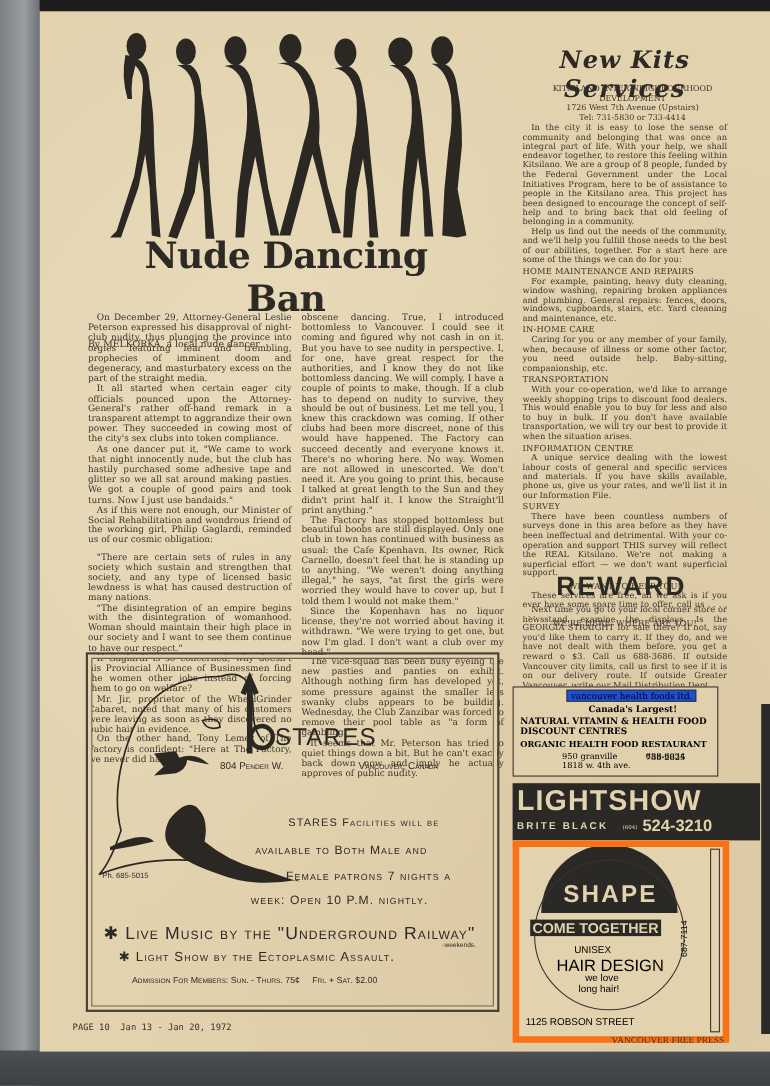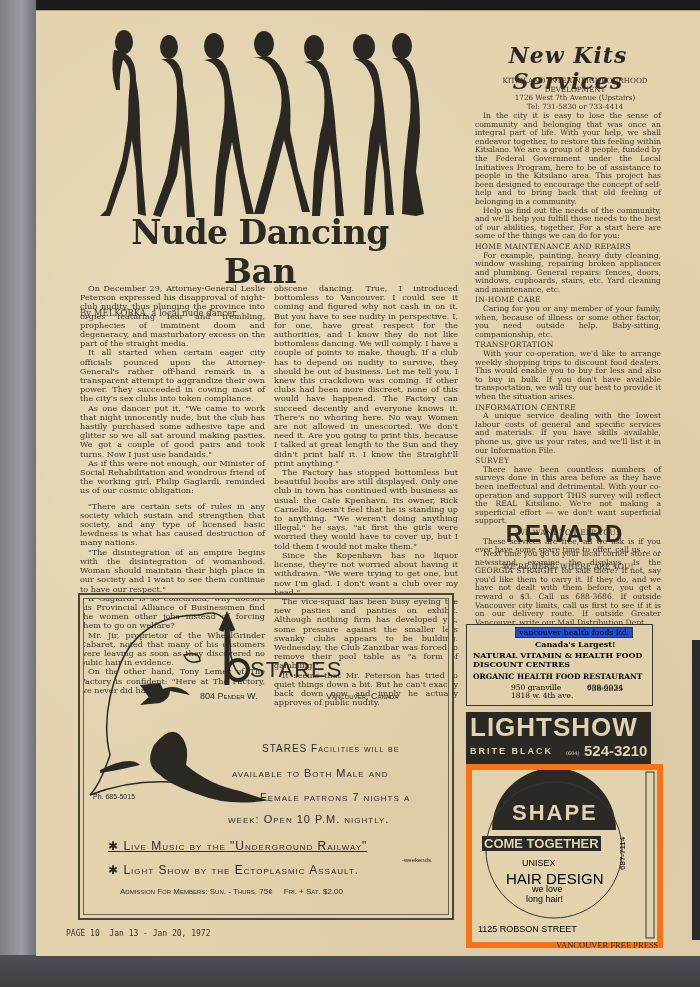--- a/index.html
+++ b/index.html
@@ -20,21 +20,21 @@
   .kits-title{position:absolute;left:468px;top:42px;width:200px;text-align:center;font-family:"DejaVu Serif",serif;font-style:italic;font-weight:bold;font-size:22px;color:#2d2a26;letter-spacing:1px;}
   .kits-addr{position:absolute;left:475px;top:77px;width:200px;text-align:center;font-size:7.2px;line-height:8.5px;color:#3a352c;}
   .section-head{font-size:7.6px;margin-top:2px;letter-spacing:.2px;}
   .center{text-align:center;text-indent:0 !important;}
   .reward-title{position:absolute;left:470px;top:520px;width:190px;text-align:center;font-family:"Liberation Sans",sans-serif;font-weight:bold;font-size:24px;letter-spacing:2px;color:#2d2a26;}
   
   .upstares{position:absolute;left:78px;top:593px;width:372px;height:323px;border:2px solid #4a4438;box-shadow:inset 0 0 0 3px #e2d2ae,inset 0 0 0 4px #6c6250;}
   .up-hand{font-family:"Liberation Sans",sans-serif;color:#2d2a26;position:absolute;}
   
   .health-ad{position:absolute;left:466px;top:624px;width:185px;height:80px;border:1px solid #3a352c;background:#e0d0ac;}
-  .lightshow{position:absolute;left:466px;top:712px;width:185px;height:52px;background:#2a2926;color:#e2d2ae;}
+  .lightshow{position:absolute;left:466px;top:712px;width:185px;height:52px;background:#2a2926;color:#e2d2ae;padding-left:40px;}
   .shape-ad{position:absolute;left:466px;top:764px;width:185px;height:172px;border:6px solid #f97316;background:#e2d2ae;}
   .footer-left{position:absolute;left:66px;top:929px;font-family:"DejaVu Sans Mono",monospace;font-size:8px;color:#3a352c;}
   .footer-right{position:absolute;left:556px;top:940px;font-family:"Liberation Serif",serif;font-size:8.5px;color:#3a352c;}
 </style>
 </head>
 <body>
 
 <div class="bg-left"></div>
 <div class="bg-bottom"></div>
 
@@ -142,21 +142,21 @@
     <circle cx="158" cy="75" r="10" fill="none" stroke="#2b2824" stroke-width="4"></circle>
   </svg>
   <div class="up-hand" style="left:170px;top:62px;font-weight:normal;font-size:22px;letter-spacing:1px;">STARES</div>
   <div class="up-hand" style="left:120px;top:96px;font-size:9px;font-variant:small-caps;">804 Pender W.</div>
   <div class="up-hand" style="left:246px;top:96px;font-size:9px;font-variant:small-caps;">Vancouver, Canada</div>
   <div class="up-hand" style="left:182px;top:148px;font-size:10px;font-variant:small-caps;letter-spacing:1px;">STARES Facilities will be</div>
   <div class="up-hand" style="left:152px;top:172px;font-size:11px;font-variant:small-caps;letter-spacing:1px;">available to Both Male and</div>
   <div class="up-hand" style="left:13px;top:198px;font-size:7px;">Ph. 685-5015</div>
   <div class="up-hand" style="left:180px;top:196px;font-size:11px;font-variant:small-caps;letter-spacing:1px;">Female patrons 7 nights a</div>
   <div class="up-hand" style="left:148px;top:218px;font-size:11px;font-variant:small-caps;letter-spacing:1px;">week: Open 10 P.M. nightly.</div>
-  <div class="up-hand" style="left:28px;top:244px;font-size:12px;font-variant:small-caps;letter-spacing:1px;text-decoration:underline;">
+  <div class="up-hand" style="left:14px;top:244px;font-size:16px;font-variant:small-caps;letter-spacing:1px;">
     <span>✱ </span><span>Live Music by the "Underground Railway"</span>
   </div>
   <div class="up-hand" style="left:322px;top:262px;font-size:6px;">-weekends.</div>
   <div class="up-hand" style="left:28px;top:268px;font-size:12px;font-variant:small-caps;letter-spacing:1px;">
     <span>✱ </span><span>Light Show by the Ectoplasmic Assault.</span>
   </div>
   <div class="up-hand" style="left:40px;top:292px;font-size:8px;font-variant:small-caps;white-space:pre;">Admission For Members: Sun. - Thurs. 75¢     Fri. + Sat. $2.00</div>
 </div>
 
 <div class="health-ad">

